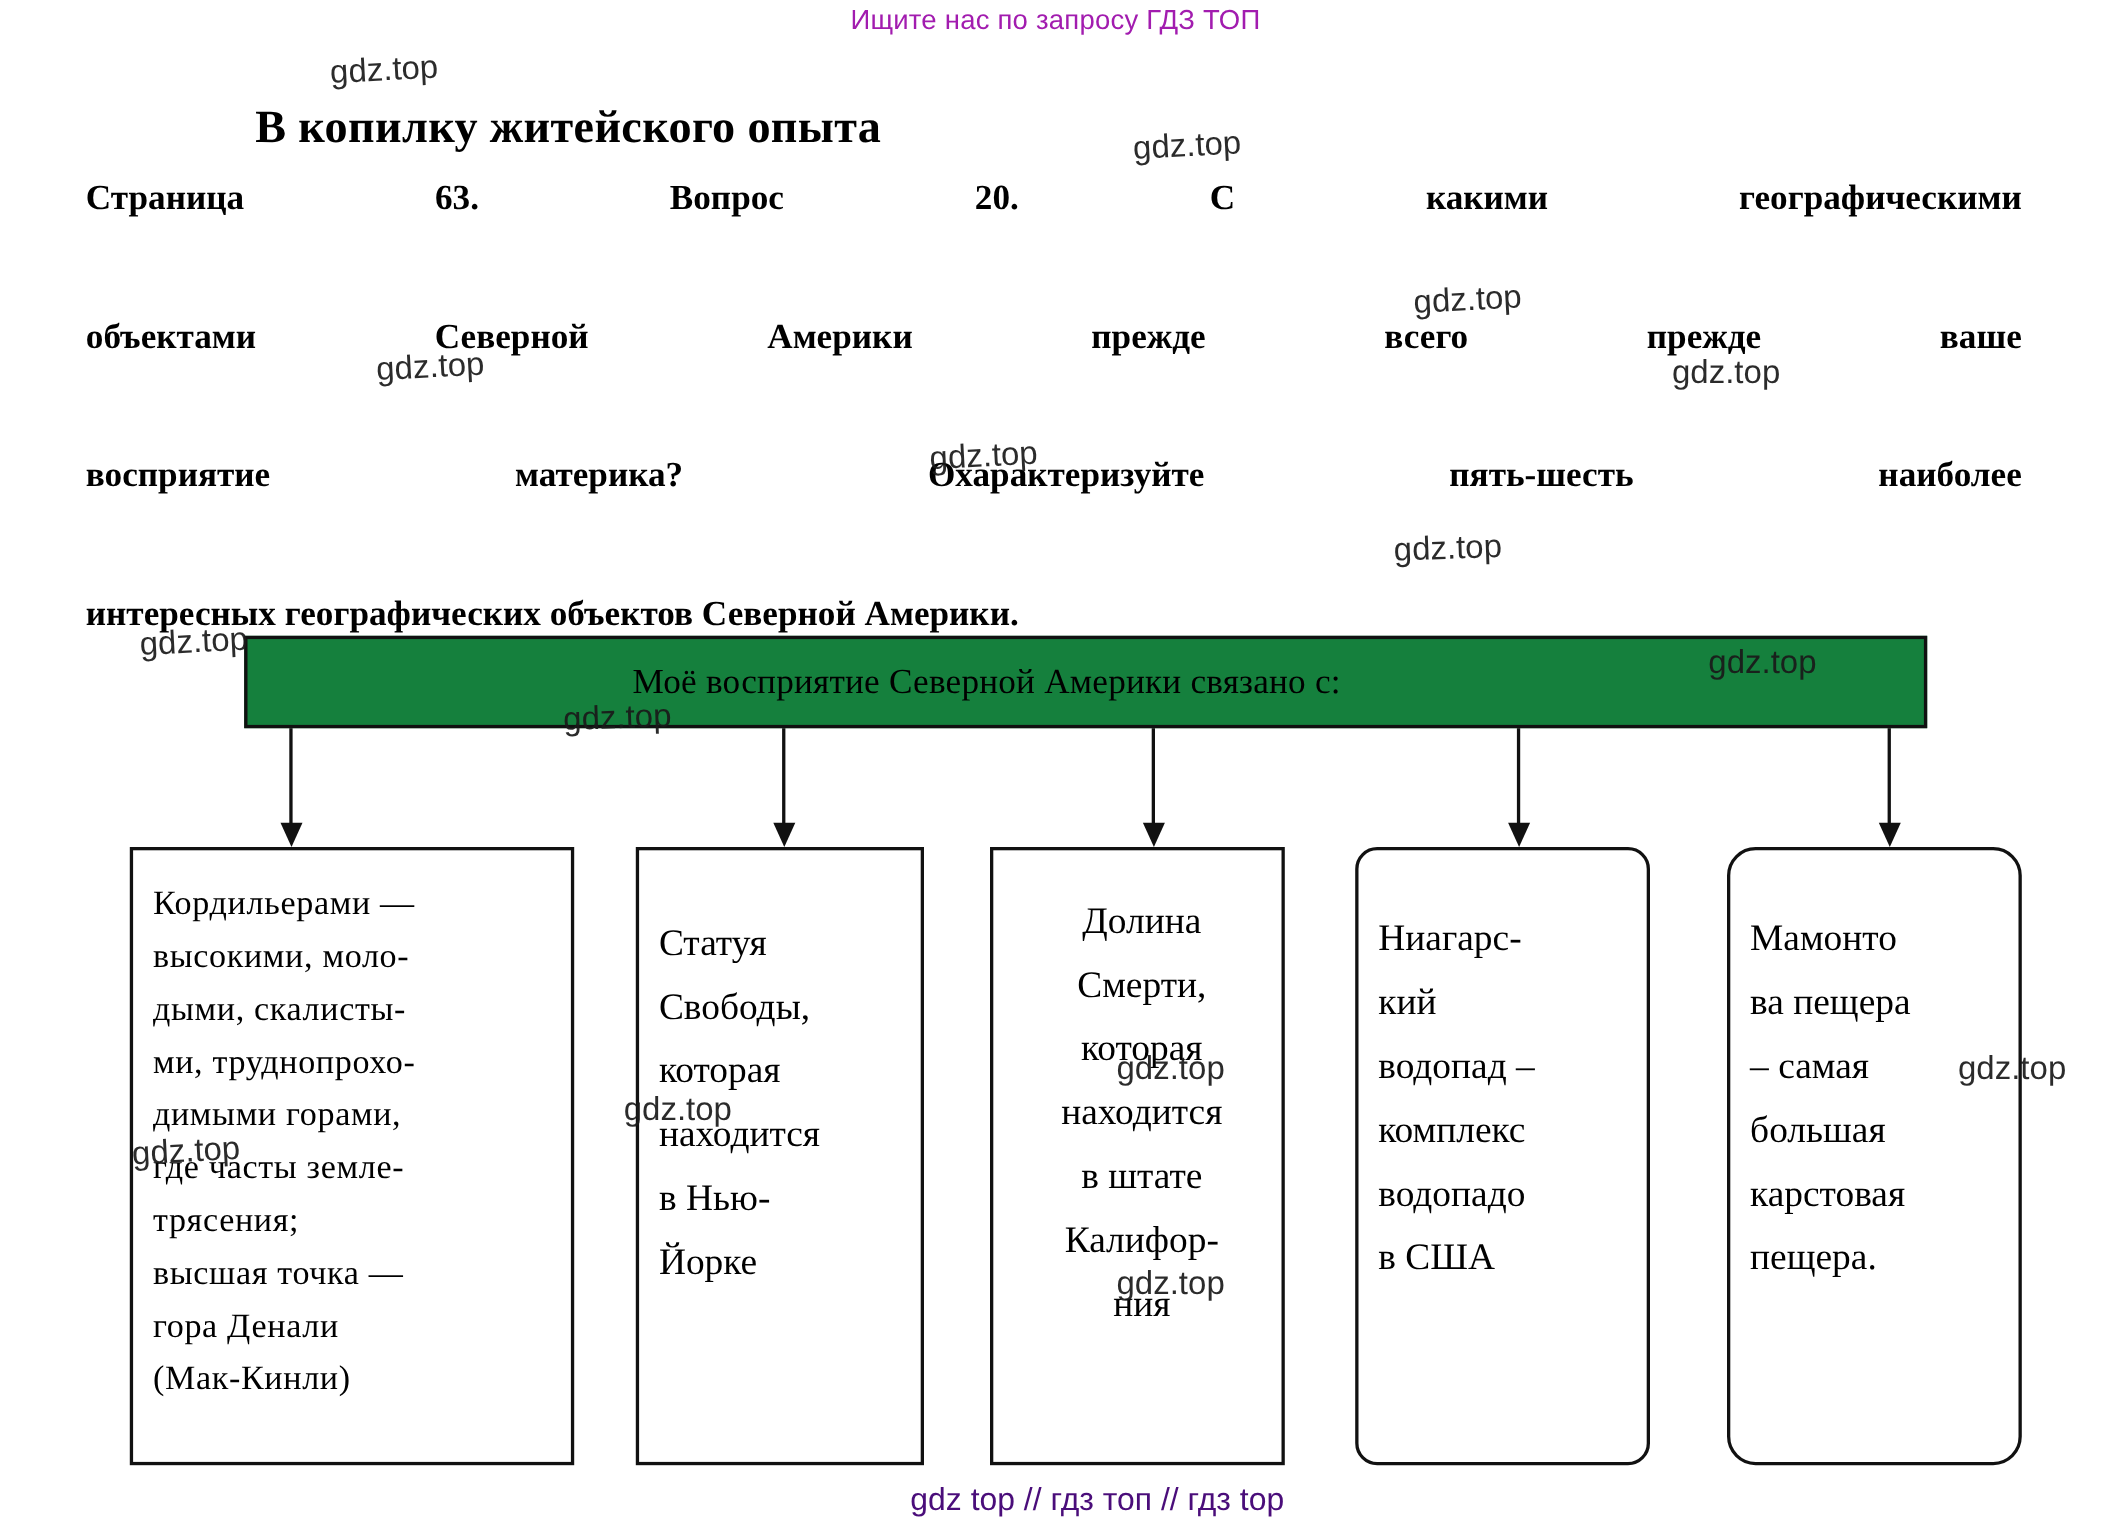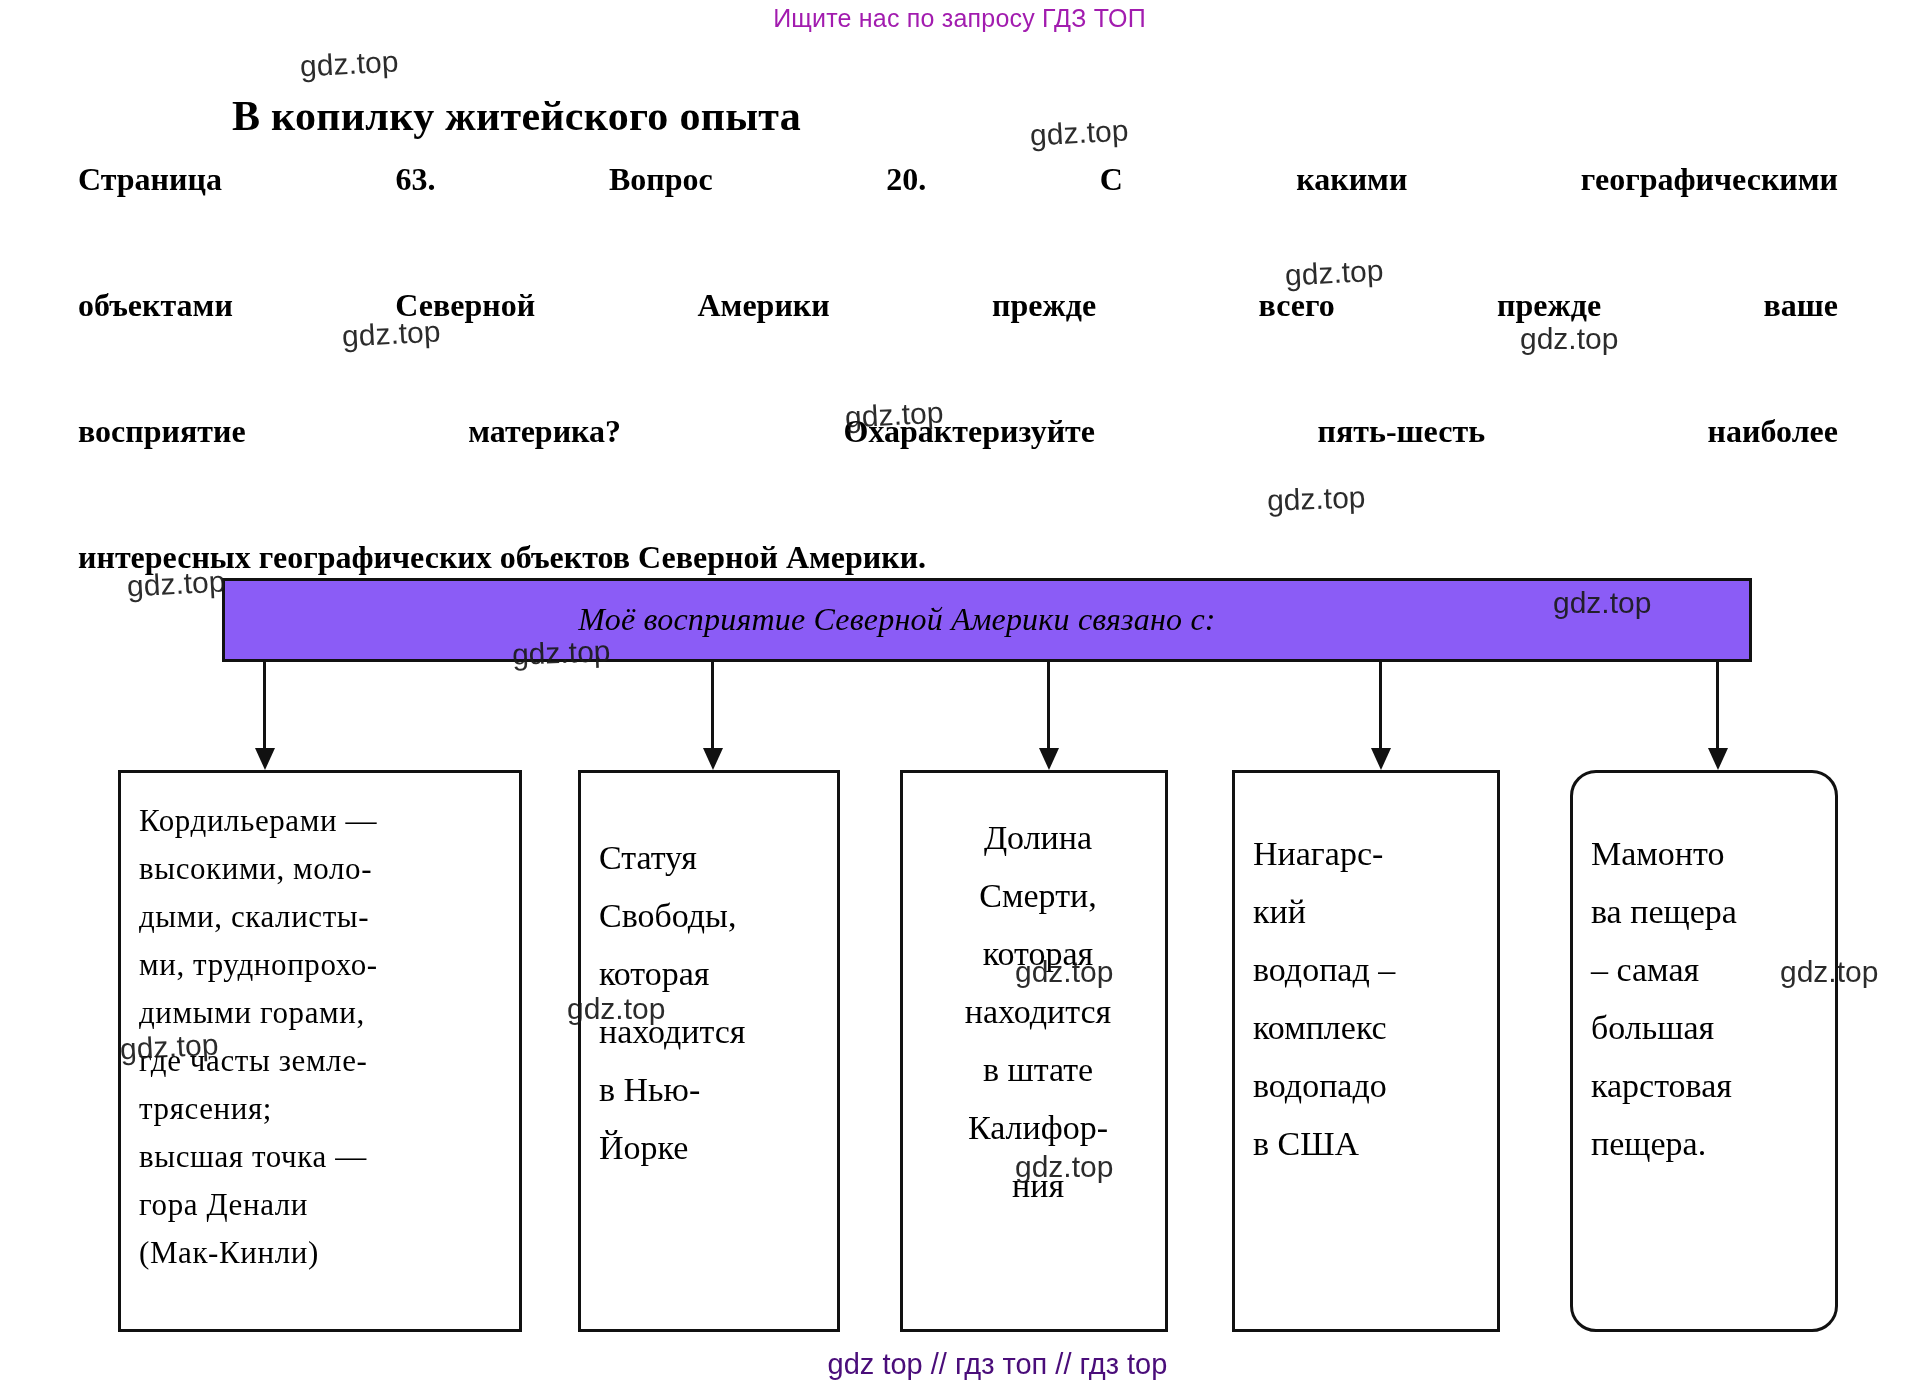--- a/index.html
+++ b/index.html
@@ -83,22 +83,21 @@
   }
 
   .root-box {
     position: absolute;
     left: 222px;
     top: 578px;
     width: 1530px;
     height: 84px;
     border: 3px solid #111111;
     box-sizing: border-box;
-    background: #8b5cf6;
-    font-style: italic;
+    background: #15803d;
   }
   .root-box .root-label {
     position: absolute;
     left: 0;
     right: 0;
     top: 20px;
     text-align: center;
     font-size: 32px;
     letter-spacing: .2px;
     white-space: nowrap;
@@ -125,21 +124,21 @@
   .leaf-text.dense {
     font-size: 31px;
     line-height: 48px;
     letter-spacing: .6px;
   }
 
   
   #leaf-0 { left: 118px;  width: 404px; }
   #leaf-1 { left: 578px;  width: 262px; }
   #leaf-2 { left: 900px;  width: 268px; text-align: center; }
-  #leaf-3 { left: 1232px; width: 268px; }
+  #leaf-3 { left: 1232px; width: 268px; border-radius: 20px; }
   #leaf-4 { left: 1570px; width: 268px; border-radius: 26px; }
 
   
   .connector {
     position: absolute;
     width: 3px;
     background: #111111;
     top: 662px;
     height: 92px;
   }

